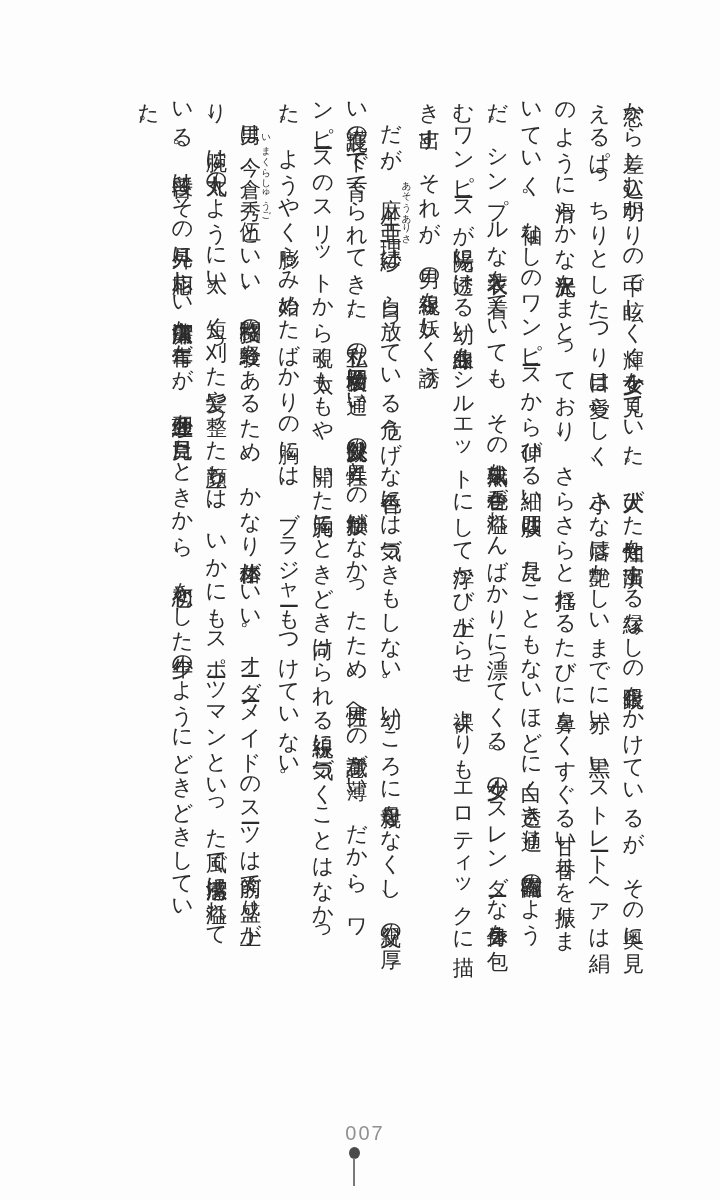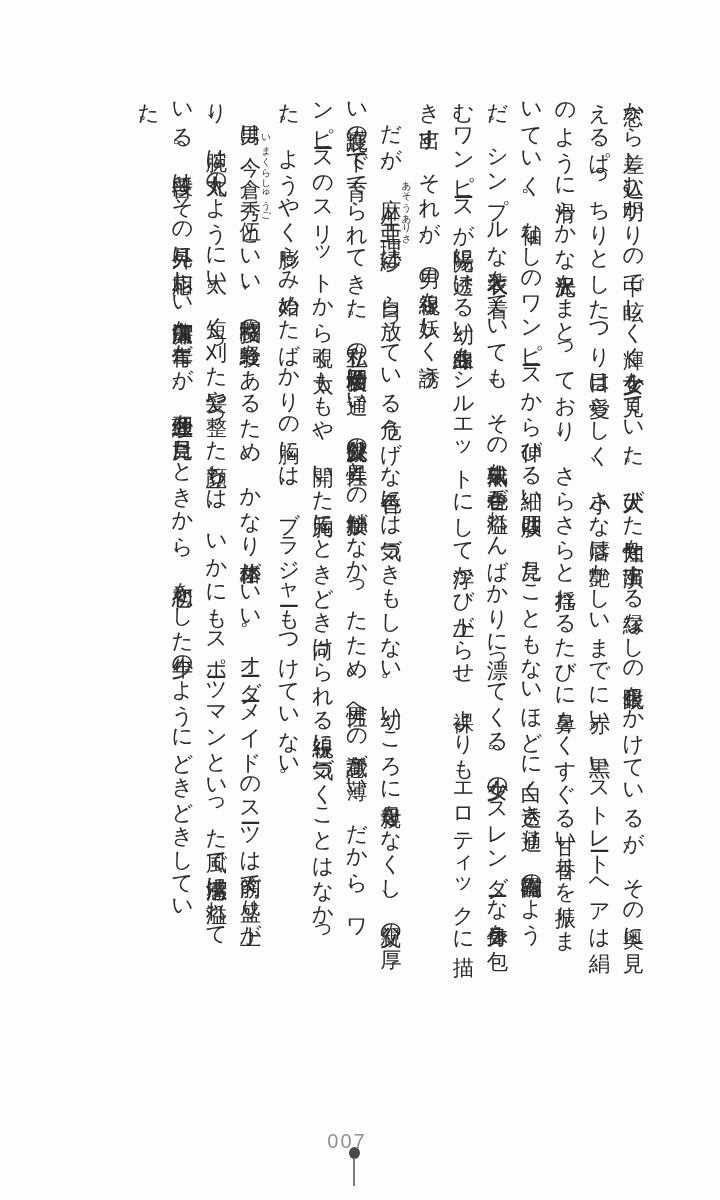--- a/index.html
+++ b/index.html
@@ -37,29 +37,28 @@
   ruby { ruby-position: over; }
   rt {
     font-size: 9.5px;
     letter-spacing: 0;
     color: #2b2b2b;
   }
 
   
   .page-number {
     position: absolute;
-    left: 347px;
+    left: 365px;
     top: 1122px;
     transform: translateX(-50%);
     font-family: "Liberation Sans", sans-serif;
     font-size: 20px;
     font-weight: 400;
     letter-spacing: 2px;
     color: #909090;
-    margin-top: 8px;
   }
   .ornament-dot {
     position: absolute;
     left: 354px;
     top: 1147px;
     width: 11px;
     height: 12px;
     margin-left: -5.5px;
     border-radius: 50%;
     background: #4a4a4a;

